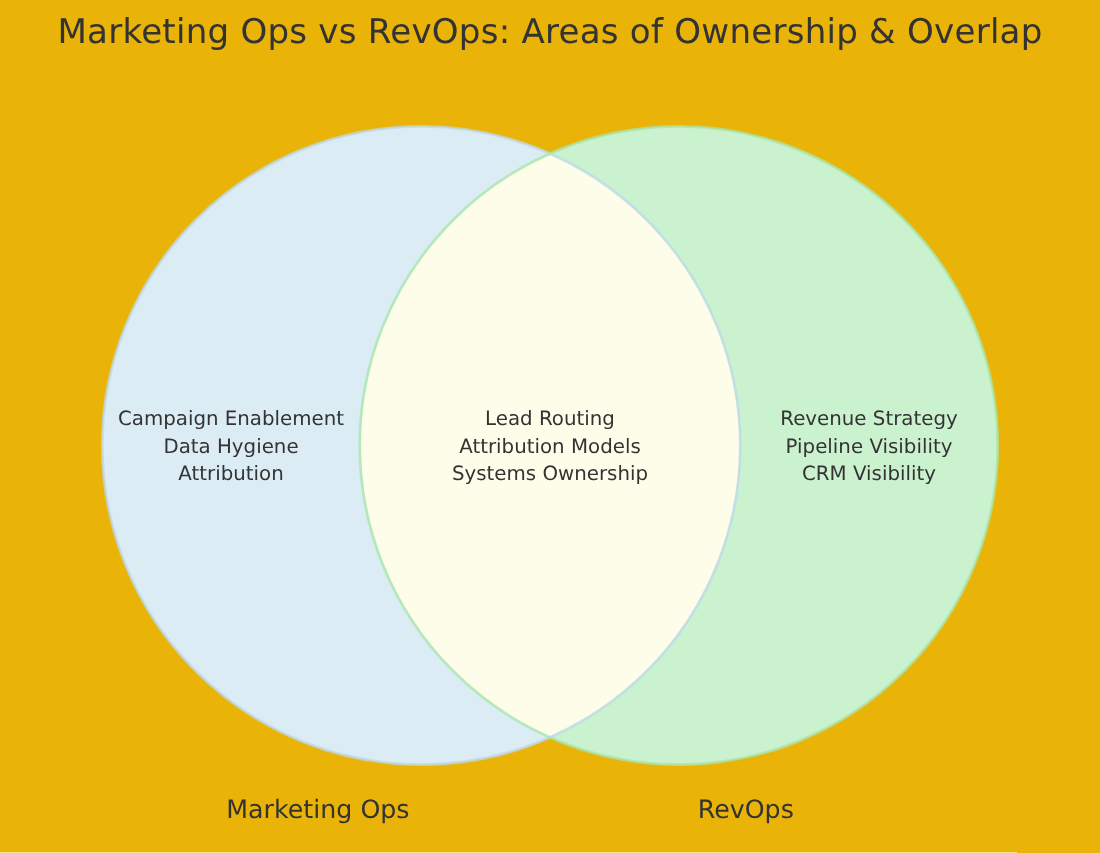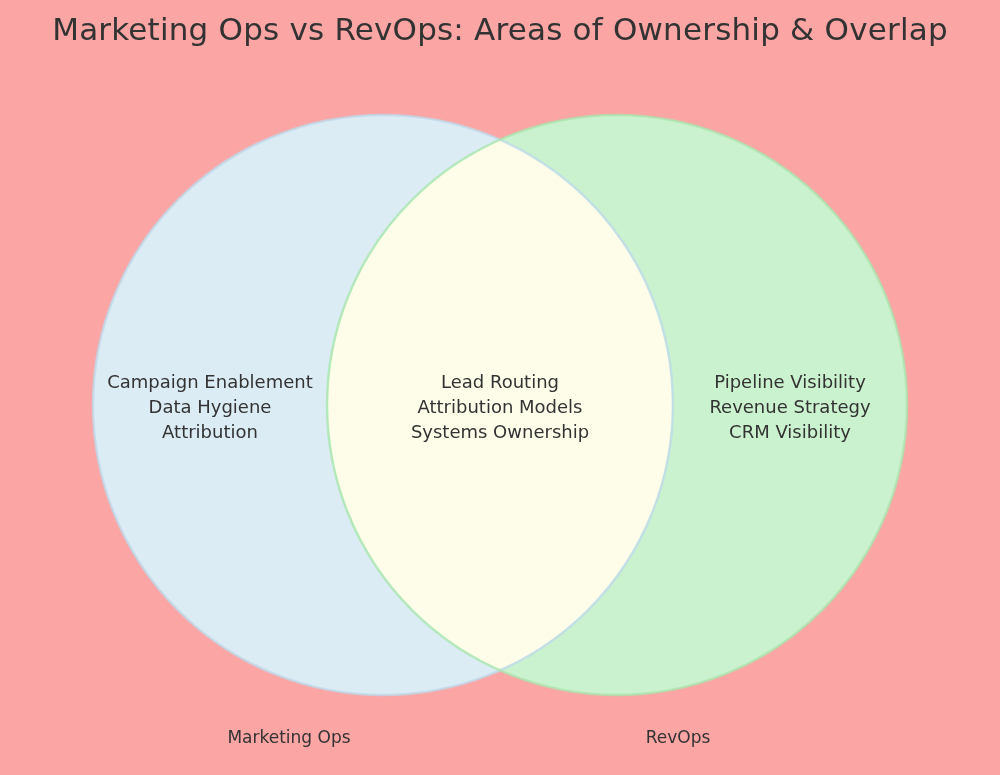--- a/index.html
+++ b/index.html
@@ -4,21 +4,21 @@
 <style>
   html, body {
     margin: 0;
     padding: 0;
     background: #ffffff;
   }
   .figure {
     position: relative;
     width: 1000px;
     height: 775px;
-    background: #fca5a5;
+    background: #eab308;
     overflow: hidden;
     font-family: "DejaVu Sans", "Liberation Sans", sans-serif;
     color: #333333;
   }
   .figure-title {
     position: absolute;
     top: 11px;
     left: 0;
     width: 100%;
     margin: 0;
@@ -41,21 +41,21 @@
     line-height: 25px;
     white-space: nowrap;
     color: #333333;
   }
   .region-label.left   { left: 210px; top: 406px; }
   .region-label.middle { left: 500px; top: 406px; }
   .region-label.right  { left: 790px; top: 406px; }
   .set-label {
     position: absolute;
     transform: translate(-50%, -50%);
-    font-size: 17px;
+    font-size: 23px;
     white-space: nowrap;
     color: #333333;
     text-align: right;
   }
   .set-label.left  { left: 289px; top: 737px; }
   .set-label.right { left: 678px; top: 737px; }
 </style>
 </head>
 <body>
 
@@ -80,22 +80,22 @@
     <div>Attribution</div>
   </div>
 
   <div class="region-label middle">
     <div>Lead Routing</div>
     <div>Attribution Models</div>
     <div>Systems Ownership</div>
   </div>
 
   <div class="region-label right">
+    <div>Revenue Strategy</div>
     <div>Pipeline Visibility</div>
-    <div>Revenue Strategy</div>
     <div>CRM Visibility</div>
   </div>
 
   <div class="set-label left">Marketing Ops</div>
 
   <div class="set-label right">RevOps</div>
 
 </div>
 
 </body></html>

